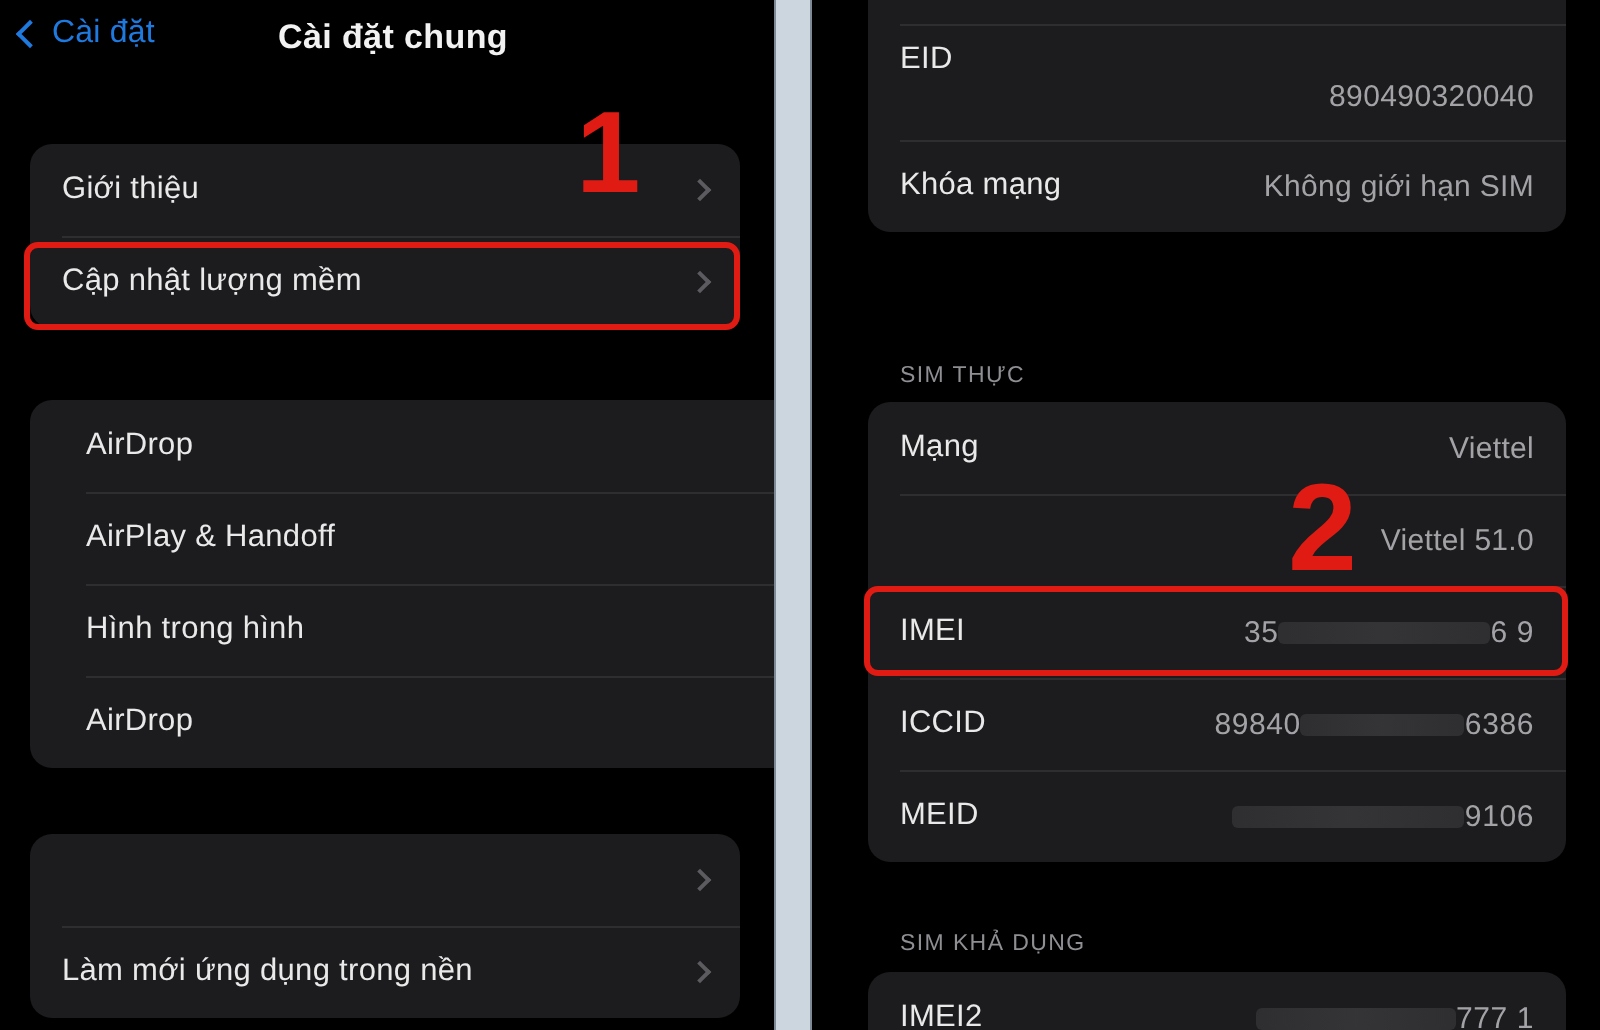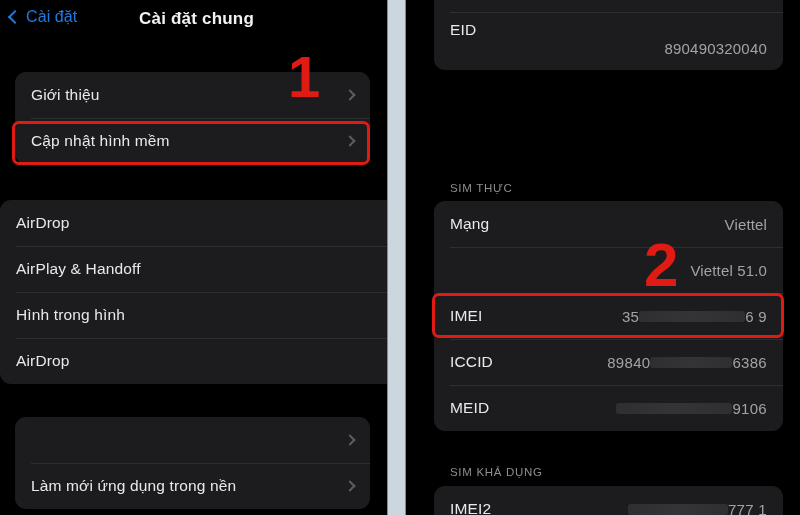--- a/index.html
+++ b/index.html
@@ -122,27 +122,27 @@
       <div class="nav-title">Cài đặt chung</div>
     </div>
 
     <div class="card" style="left:15px; top:72px; width:355px;">
       <div class="row">
         <span class="label">Giới thiệu</span>
         <span class="spacer"></span>
         <span class="chev"></span>
       </div>
       <div class="row">
-        <span class="label">Cập nhật hình mềm</span>
-        <span class="spacer"></span>
-        <span class="chev"></span>
-      </div>
-    </div>
-
-    <div class="card" style="left:0; top:200px; width:415px;">
+        <span class="label">Cập nhật lượng mềm</span>
+        <span class="spacer"></span>
+        <span class="chev"></span>
+      </div>
+    </div>
+
+    <div class="card" style="left:15px; top:200px; width:415px;padding-left:12px;">
       <div class="row">
         <span class="label">AirDrop</span>
         <span class="spacer"></span>
         <span class="chev"></span>
       </div>
       <div class="row">
         <span class="label">AirPlay &amp; Handoff</span>
         <span class="spacer"></span>
         <span class="chev"></span>
       </div>
@@ -181,20 +181,25 @@
     <div class="card" style="left:28px; top:-34px; width:349px;">
       <div class="row" style="height:46px;">
 
         <span class="spacer"></span>
 
       </div>
       <div class="row tall">
         <span class="label">EID</span>
         <span class="sub">890490320040</span>
       </div>
+      <div class="row">
+        <span class="label">Khóa mạng</span>
+        <span class="spacer"></span>
+        <span class="value">Không giới hạn SIM</span>
+      </div>
     </div>
 
     <div class="section-hdr" style="left:44px; top:182px;">SIM THỰC</div>
 
     <div class="card" style="left:28px; top:201px; width:349px;">
       <div class="row">
         <span class="label">Mạng</span>
         <span class="spacer"></span>
         <span class="value">Viettel</span>
       </div>

